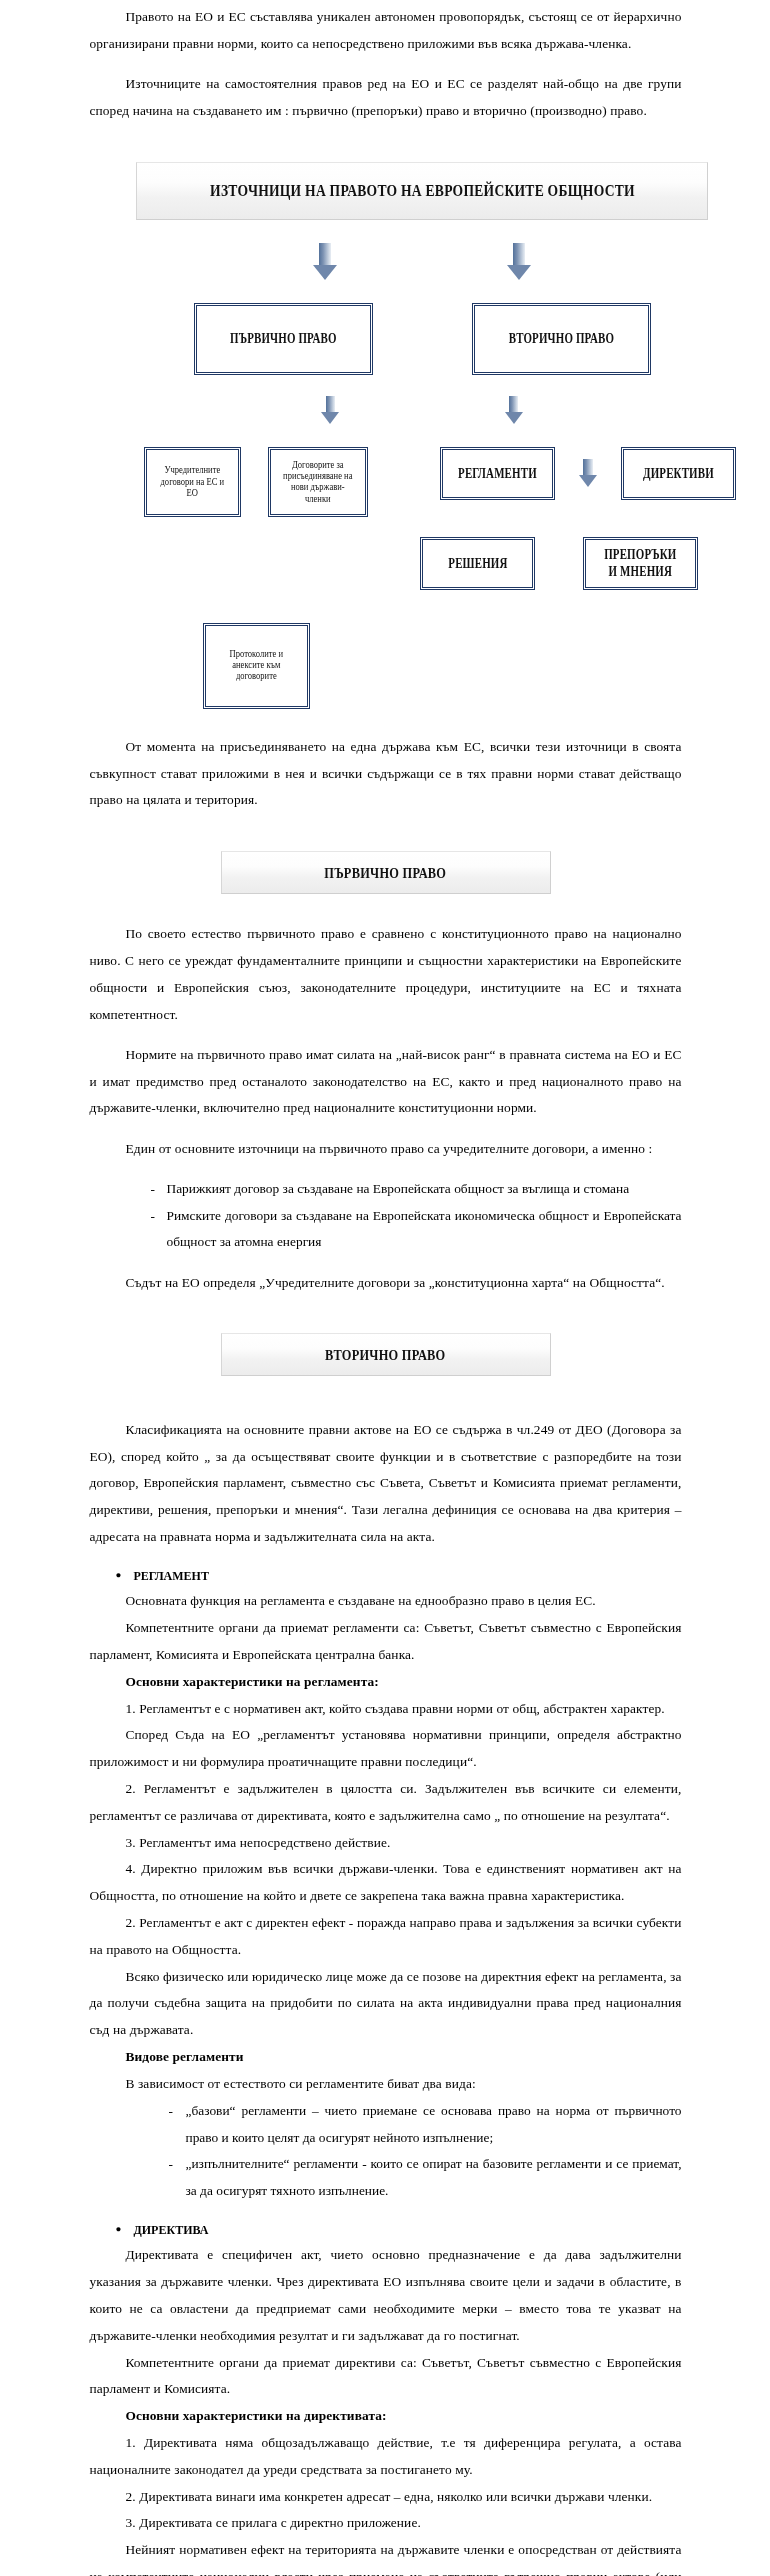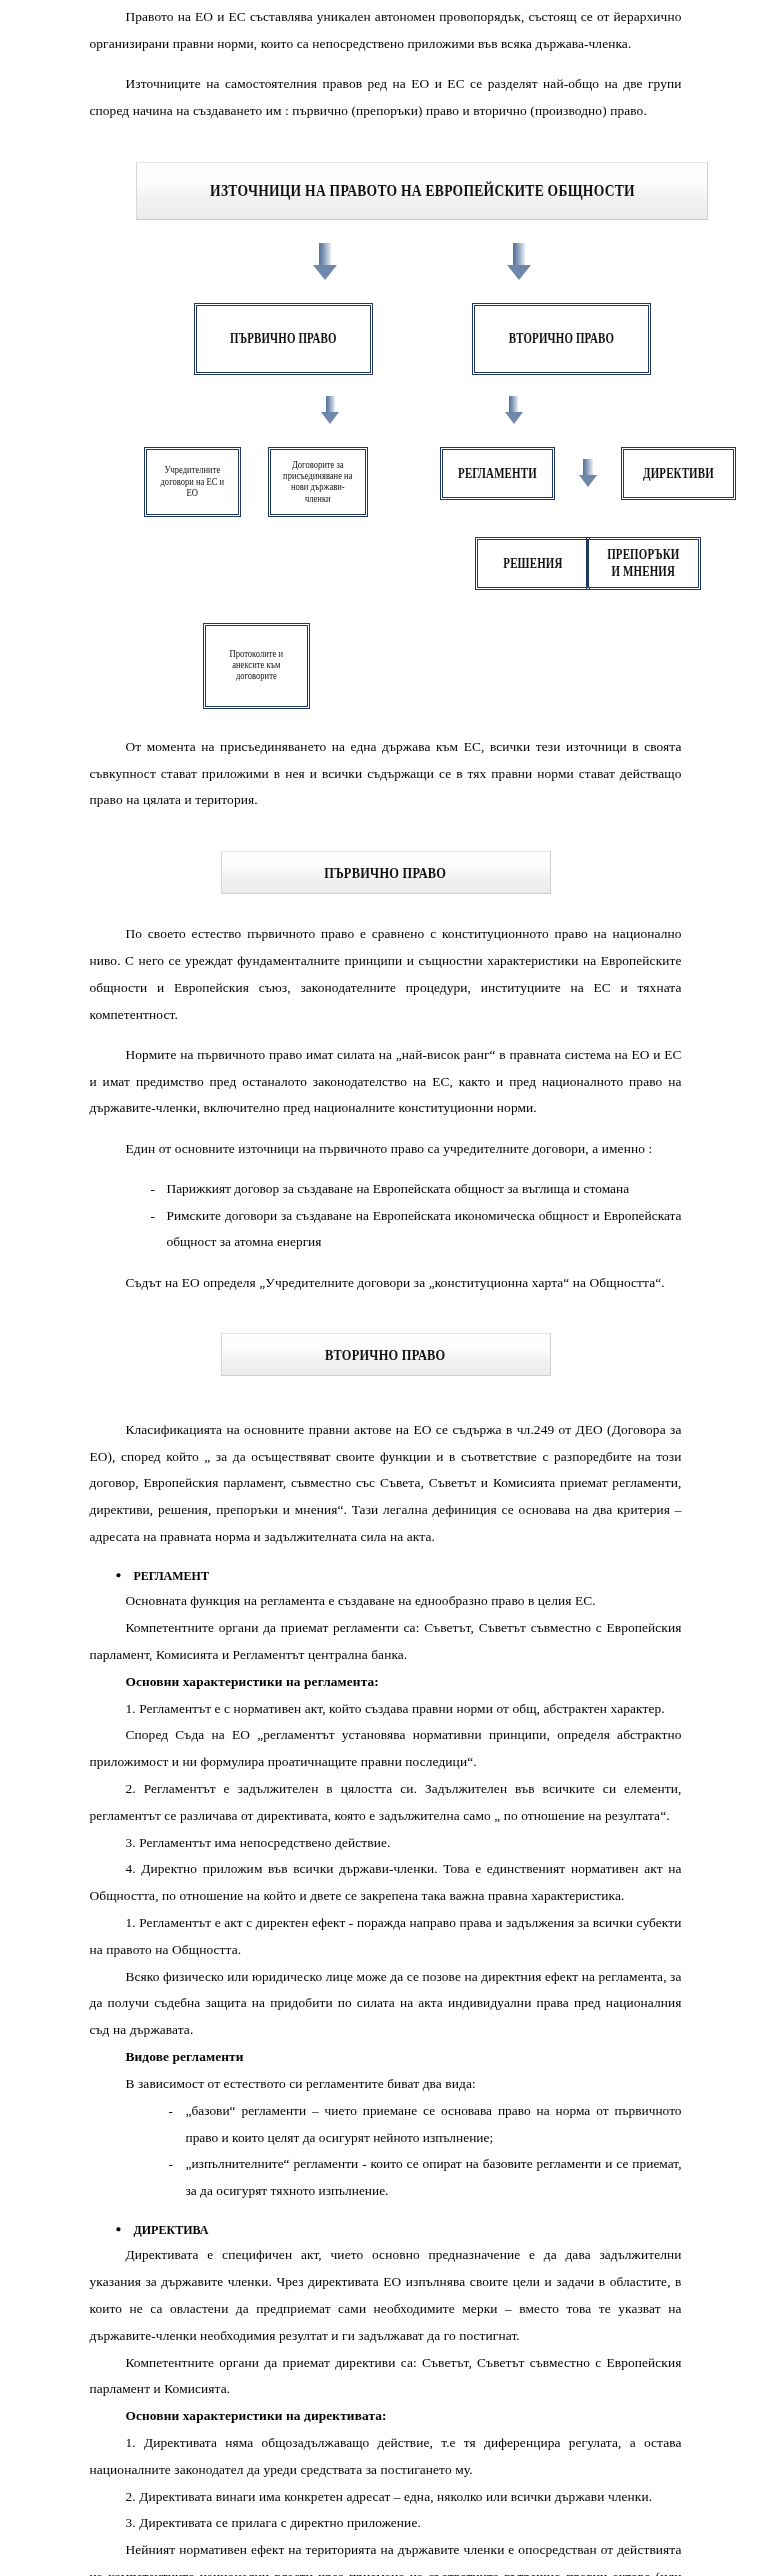--- a/index.html
+++ b/index.html
@@ -295,21 +295,21 @@
           <div class="dbox heavy box-dir">
             <span class="dbox-text">ДИРЕКТИВИ</span>
           </div>
         </div>
       </div>
 
       <div class="spacer-sm"></div>
 
       <div class="row" style="gap:0px; align-items:flex-start;">
         <div style="width:332px;"></div>
-        <div style="width:332px; display:flex; justify-content:center; ">
+        <div style="width:332px; display:flex; gap:52px;">
           <div class="dbox heavy box-dec">
             <span class="dbox-text">РЕШЕНИЯ</span>
           </div>
           <div class="dbox heavy box-rec">
             <span class="dbox-text" style="white-space:normal;">ПРЕПОРЪКИ И МНЕНИЯ</span>
           </div>
         </div>
       </div>
 
       <div class="spacer-md"></div>
@@ -364,28 +364,28 @@
 
     <p class="para gap">Класификацията на основните правни актове на ЕО се съдържа в чл.249 от ДЕО (Договора за ЕО), според който „ за да осъществяват своите функции и в съответствие с разпоредбите на този договор, Европейския парламент, съвместно със Съвета, Съветът и Комисията приемат регламенти, директиви, решения, препоръки и мнения“. Тази легална дефиниция се основава на два критерия – адресата на правната норма и задължителната сила на акта.</p>
 
     <div class="spacer-sm"></div>
 
     <ul class="acts">
 
       <li class="act">
         <p class="act-title">РЕГЛАМЕНТ</p>
         <p class="para">Основната функция на регламента е създаване на еднообразно право в целия ЕС.</p>
-        <p class="para">Компетентните органи да приемат регламенти са: Съветът, Съветът съвместно с Европейския парламент, Комисията и Регламентът централна банка.</p>
+        <p class="para">Компетентните органи да приемат регламенти са: Съветът, Съветът съвместно с Европейския парламент, Комисията и Европейската централна банка.</p>
         <p class="para" style="font-weight:bold;">Основни характеристики на регламента:</p>
         <p class="para">1. Регламентът е с нормативен акт, който създава правни норми от общ, абстрактен характер.</p>
         <p class="para">Според Съда на ЕО „регламентът установява нормативни принципи, определя абстрактно приложимост и ни формулира проатичнащите правни последици“.</p>
         <p class="para">2. Регламентът е задължителен в цялостта си. Задължителен във всичките си елементи, регламентът се различава от директивата, която е задължителна само „ по отношение на резултата“.</p>
         <p class="para">3. Регламентът има непосредствено действие.</p>
         <p class="para">4. Директно приложим във всички държави-членки. Това е единственият нормативен акт на Общността, по отношение на който и двете се закрепена така важна правна характеристика.</p>
-        <p class="para">1. Регламентът е акт с директен ефект - поражда направо права и задължения за всички субекти на правото на Общността.</p>
+        <p class="para">2. Регламентът е акт с директен ефект - поражда направо права и задължения за всички субекти на правото на Общността.</p>
         <p class="para">Всяко физическо или юридическо лице може да се позове на директния ефект на регламента, за да получи съдебна защита на придобити по силата на акта индивидуални права пред националния съд на държавата.</p>
         <p class="para" style="font-weight:bold;">Видове регламенти</p>
         <p class="para">В зависимост от естеството си регламентите биват два вида:</p>
         <p class="dash2">„базови“ регламенти – чието приемане се основава право на норма от първичното право и които целят да осигурят нейното изпълнение;</p>
         <p class="dash2">„изпълнителните“ регламенти - които се опират на базовите регламенти и се приемат, за да осигурят тяхното изпълнение.</p>
       </li>
 
       <div class="spacer-sm"></div>
 
       <li class="act">

